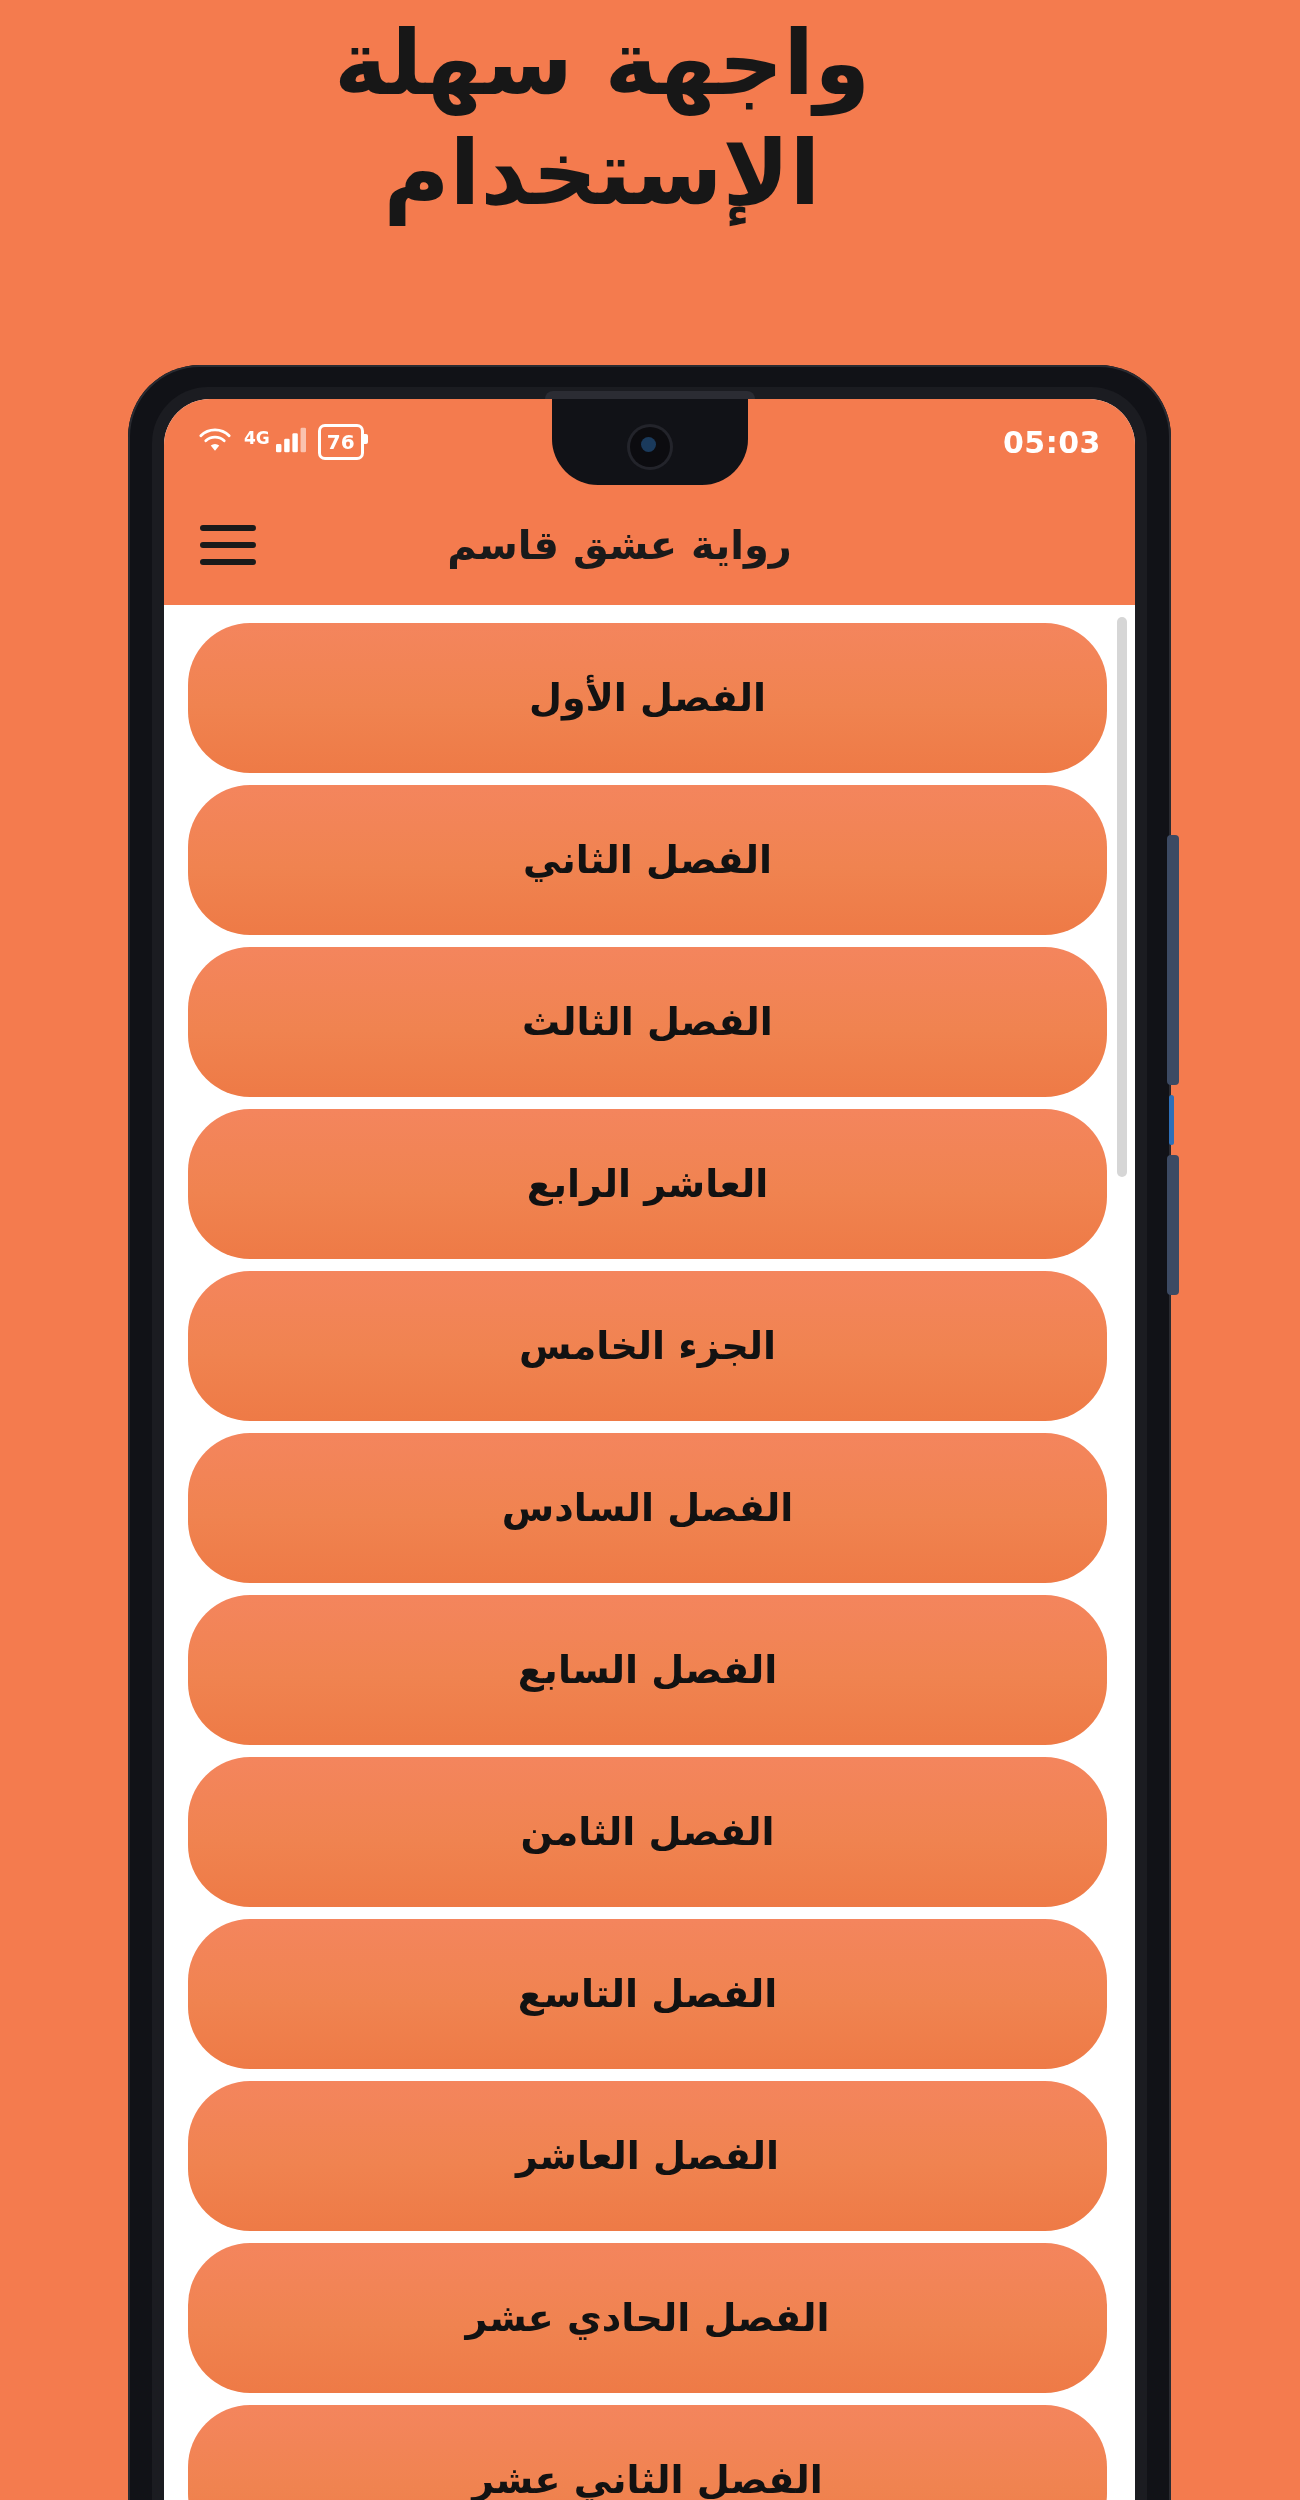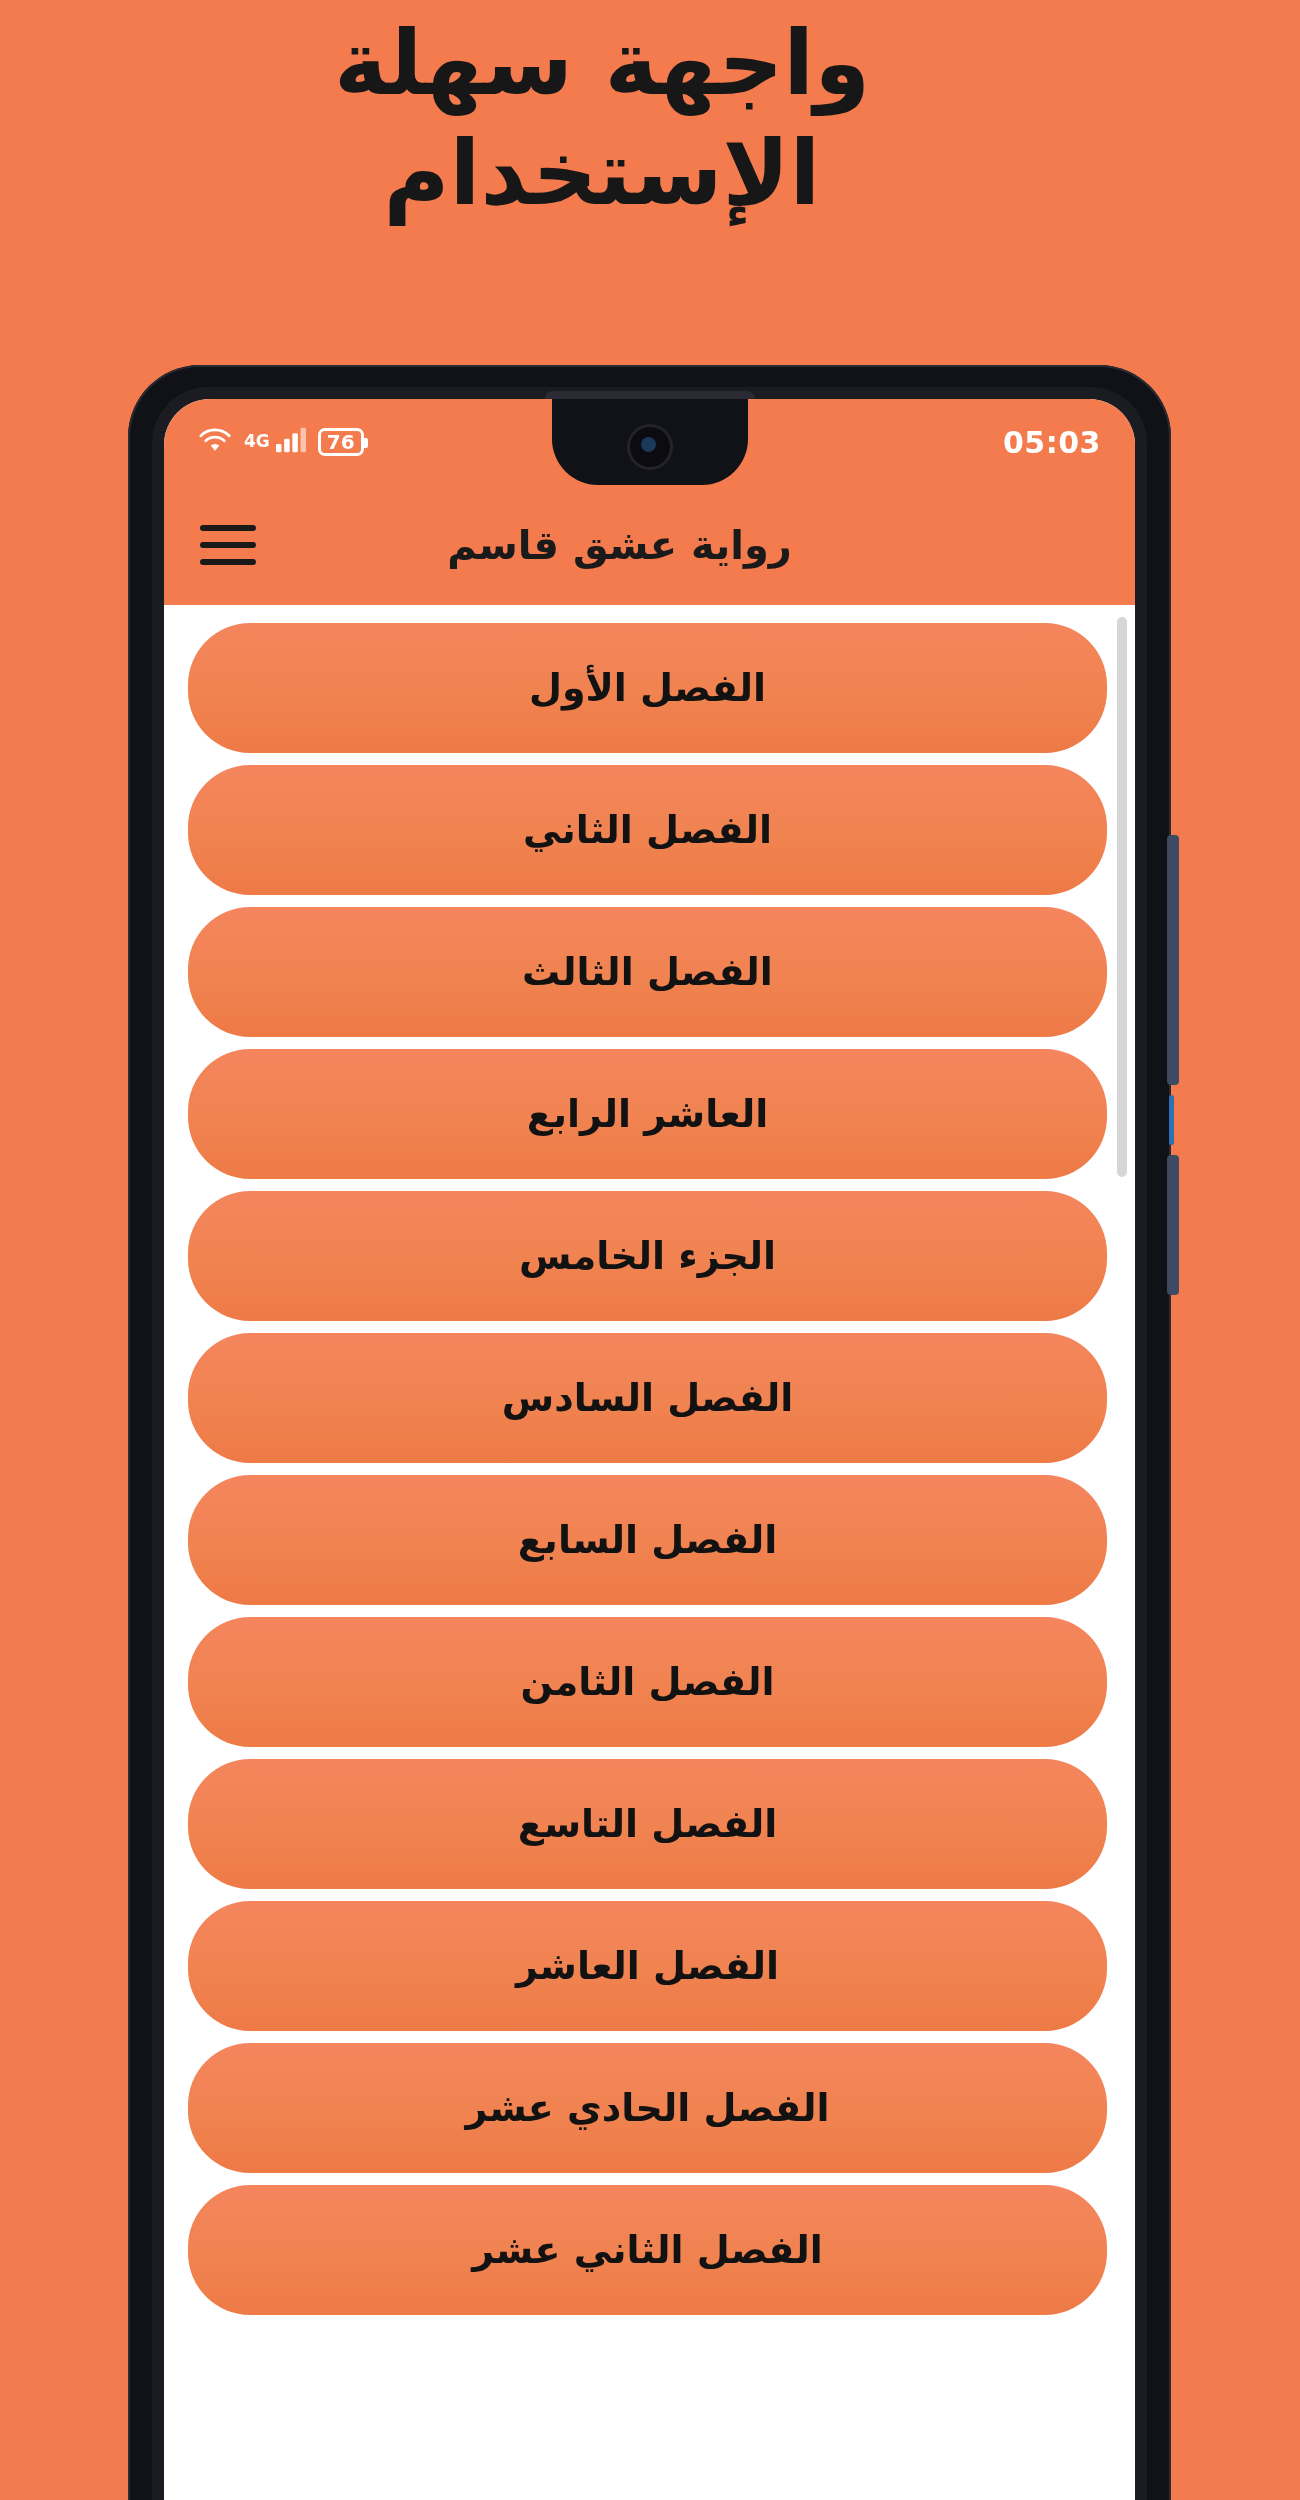--- a/index.html
+++ b/index.html
@@ -127,21 +127,21 @@
     gap: 12px;
     direction: ltr;
   }
   .battery {
     border: 3px solid #ffffff;
     border-radius: 7px;
     padding: 1px 6px;
     font-size: 20px;
     font-weight: 700;
     line-height: 1;
-    height: 28px;
+    height: 36px;
     display: flex;
     align-items: center;
     position: relative;
   }
   .battery::after {
     content: "";
     position: absolute;
     right: -7px; top: 7px;
     width: 4px; height: 10px;
     background: #ffffff;
@@ -197,21 +197,21 @@
   
   .list {
     position: absolute;
     top: 206px; left: 0; right: 0; bottom: 0;
     background: #ffffff;
     padding: 18px 28px 0 24px;
     overflow: hidden;
   }
   .chapter {
     position: relative;
-    height: 130px;
+    height: 150px;
     margin-bottom: 12px;
     border-radius: 62px;
     background: linear-gradient(180deg, #F4855D 0%, #F08350 55%, #EE7A46 100%);
     display: flex;
     align-items: center;
     justify-content: center;
     color: #121212;
     font-size: 38px;
     font-weight: 700;
     direction: rtl;

